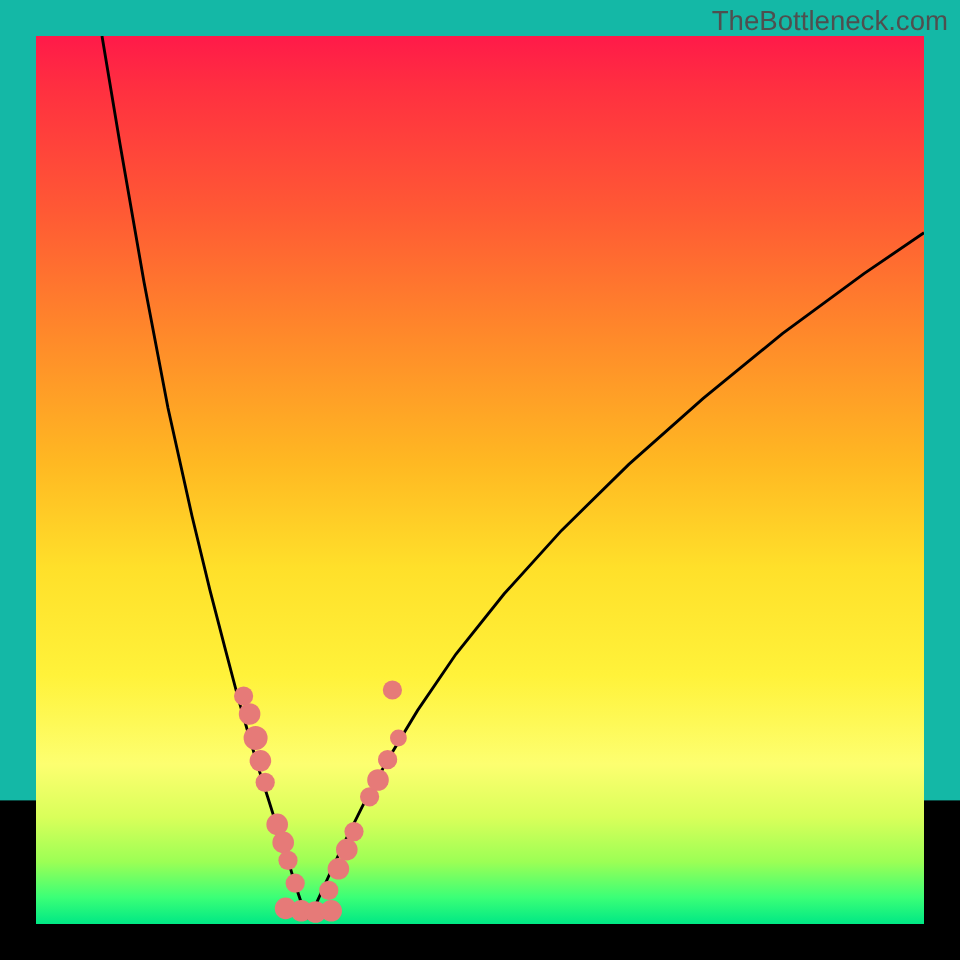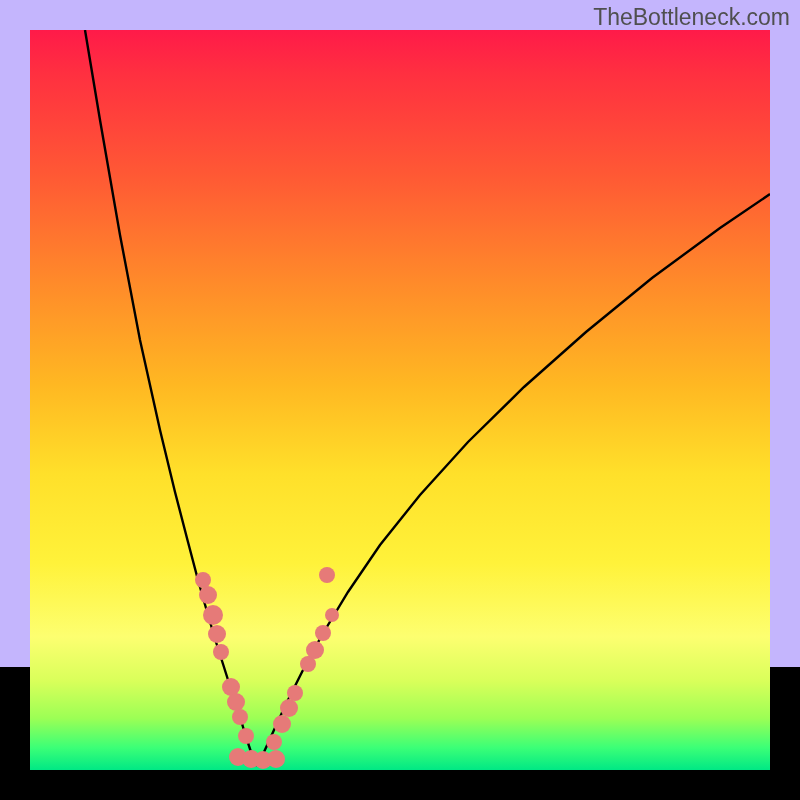--- a/index.html
+++ b/index.html
@@ -8,21 +8,21 @@
     width: 800px;
     height: 800px;
     overflow: hidden;
     background: #000;
     font-family: Arial, Helvetica, sans-serif;
   }
   .frame {
     position: relative;
     width: 800px;
     height: 667px;
-    background: #c4b5fd;
+    background: #14b8a6;
   }
   .plot-area {
     position: absolute;
     left: 30px;
     top: 30px;
     width: 740px;
     height: 740px;
     overflow: hidden;
   }
   .gradient {

